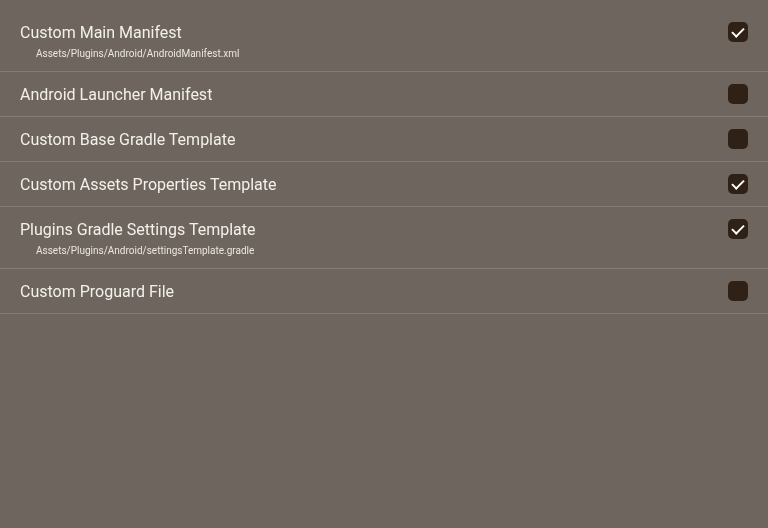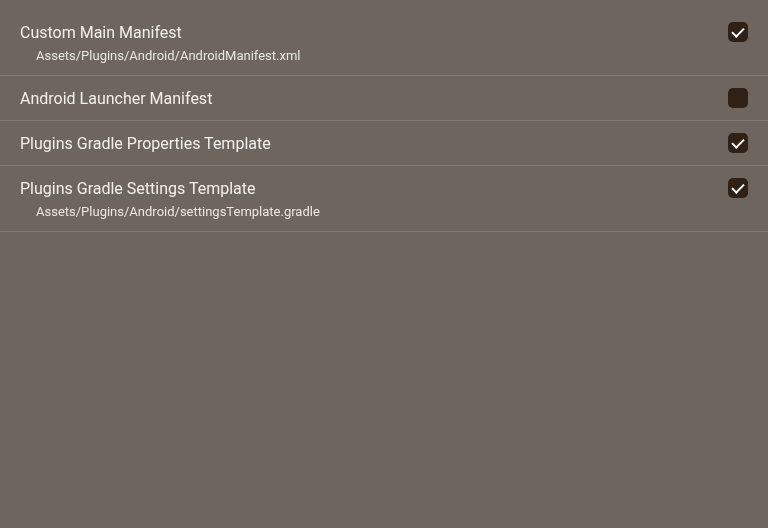--- a/index.html
+++ b/index.html
@@ -49,21 +49,21 @@
   .checkbox.checked::after {
     content: "";
     width: 10px;
     height: 5px;
     border-left: 2px solid #fff;
     border-bottom: 2px solid #fff;
     transform: rotate(-45deg) translate(1px, -1px);
   }
   .path {
     color: #eae6e1;
-    font-size: 13px;
+    font-size: 10px;
     padding-left: 16px;
     margin-top: 6px;
   }
 </style>
 </head>
 <body>
 
 <div class="list" id="list-root">
     <div class="item">
       <div class="row1">
@@ -73,24 +73,36 @@
       <div class="path">Assets/Plugins/Android/AndroidManifest.xml</div>
     </div>
     <div class="item">
       <div class="row1">
         <span class="label">Android Launcher Manifest</span>
         <span class="checkbox"></span>
       </div>
     </div>
     <div class="item">
       <div class="row1">
-        <span class="label">Plugins Gradle Properties Template</span>
+        <span class="label">Custom Base Gradle Template</span>
+        <span class="checkbox"></span>
+      </div>
+    </div>
+    <div class="item">
+      <div class="row1">
+        <span class="label">Custom Assets Properties Template</span>
         <span class="checkbox checked"></span>
       </div>
     </div>
     <div class="item">
       <div class="row1">
         <span class="label">Plugins Gradle Settings Template</span>
         <span class="checkbox checked"></span>
       </div>
       <div class="path">Assets/Plugins/Android/settingsTemplate.gradle</div>
     </div>
+    <div class="item">
+      <div class="row1">
+        <span class="label">Custom Proguard File</span>
+        <span class="checkbox"></span>
+      </div>
+    </div>
   </div>
 
 </body></html>

